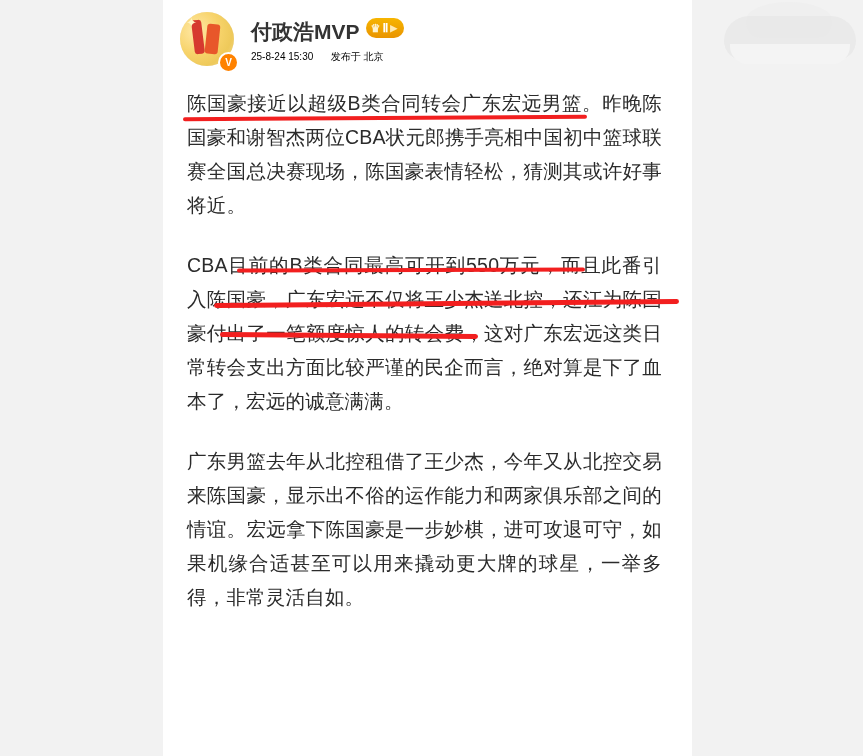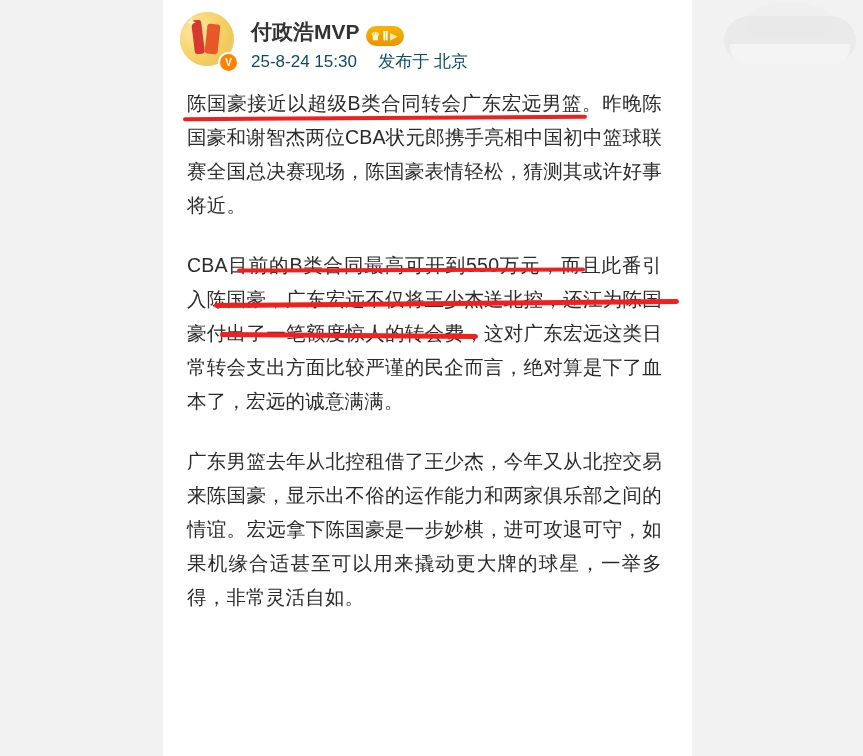--- a/index.html
+++ b/index.html
@@ -97,21 +97,21 @@
     font-size: 10px;
     line-height: 17px;
     text-align: center;
     font-weight: bold;
   }
   .uname-row {
     position: absolute;
     left: 88px;
     top: 18px;
     display: flex;
-    align-items: flex-end;
+    align-items: flex-start;
     gap: 6px;
   }
   .uname {
     font-size: 21px;
     color: #333333;
     font-weight: bold;
     letter-spacing: 0px;
   }
   .vip-badge {
     display: inline-flex;
@@ -134,22 +134,22 @@
     font-size: 12px;
   }
   .vip-badge .caret {
     color: #ffe9b0;
     font-size: 9px;
   }
   .meta-row {
     position: absolute;
     left: 88px;
     top: 50px;
-    font-size: 17px;
-    color: #0c4a6e;
+    font-size: 10px;
+    color: #000000;
   }
   .meta-row .sep {
     display: inline-block;
     width: 12px;
   }
   .post-body {
     padding: 0 22px 0 24px;
     color: #2b2b2b;
     font-size: 19.5px;
     line-height: 34px;

